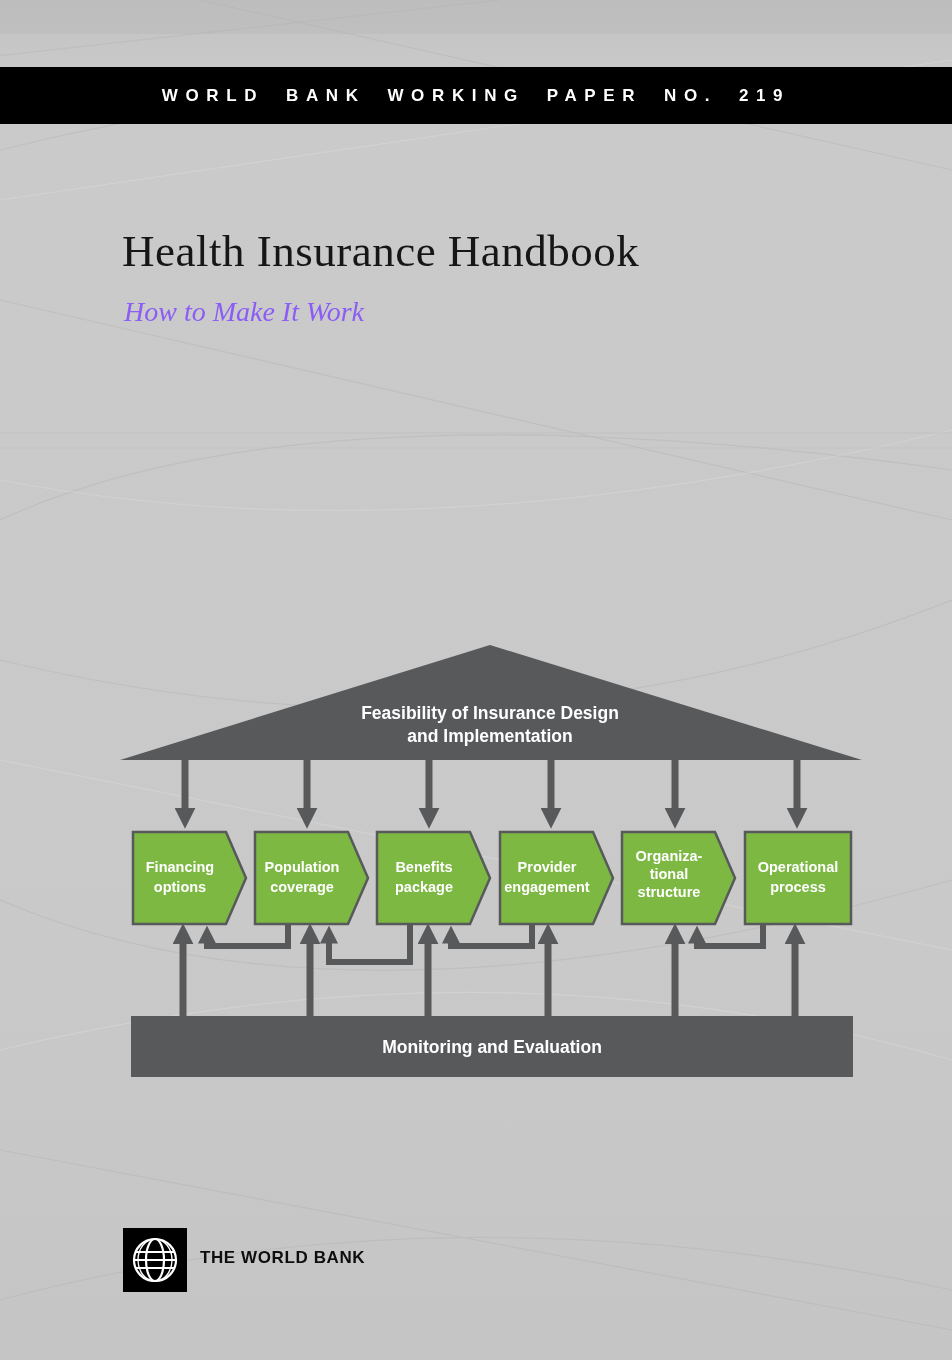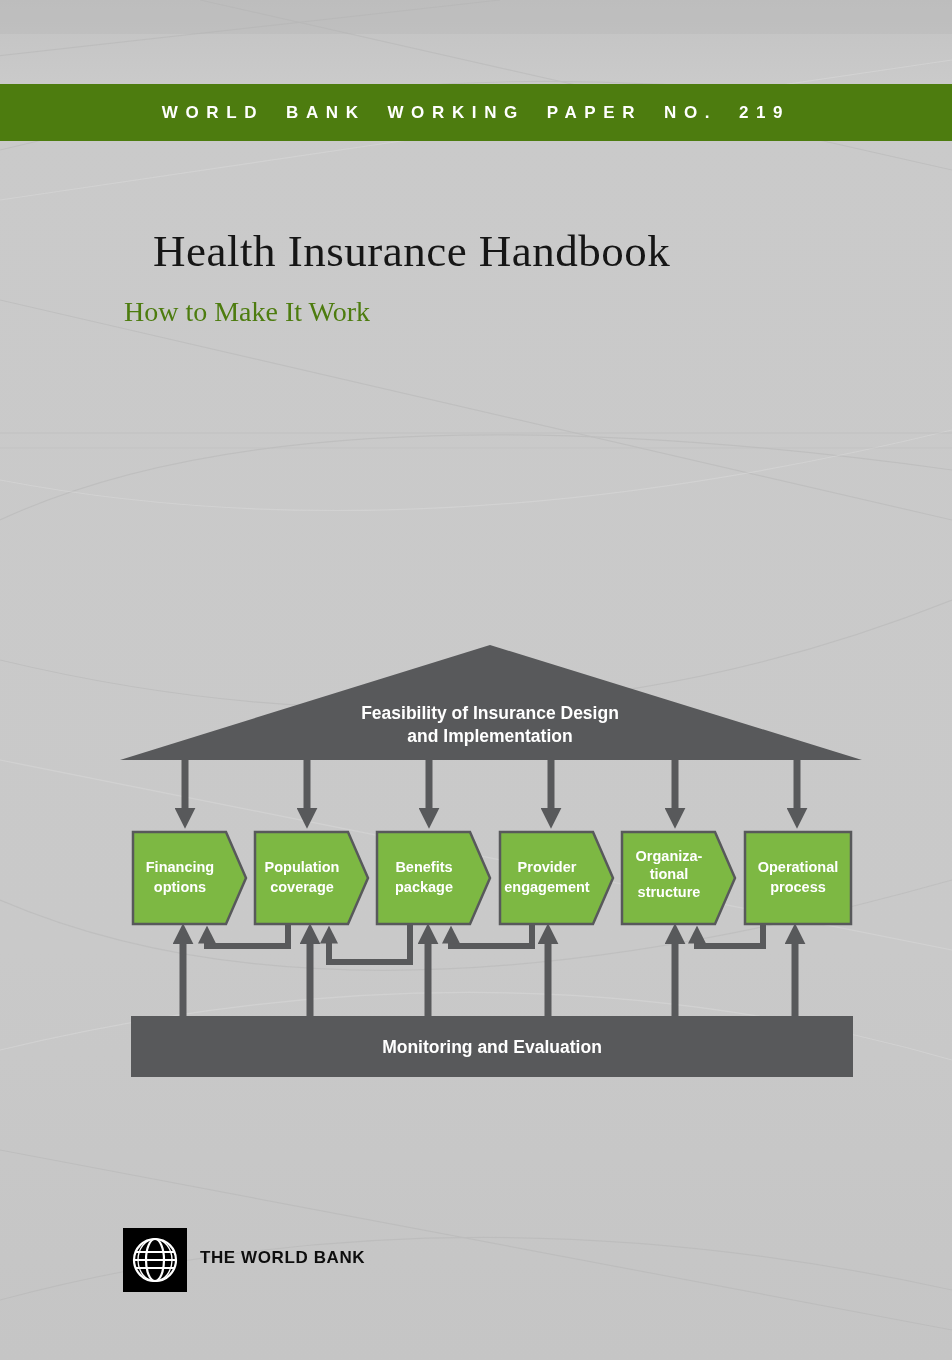--- a/index.html
+++ b/index.html
@@ -6,37 +6,37 @@
   html, body { margin: 0; padding: 0; }
   body {
     width: 952px; height: 1360px;
     position: relative;
     background: linear-gradient(#c2c2c2, #cacaca 6%, #c9c9c9 70%, #c5c5c5);
     font-family: "Liberation Sans", sans-serif;
     overflow: hidden;
   }
   .texture { position: absolute; left: 0; top: 0; z-index: 0; pointer-events: none; }
   .banner {
-    position: absolute; left: 0; top: 84px; width: 952px; height: 57px;
-    background: #4d7c0f; z-index: 2;
+    position: absolute; left: 0; top: 67px; width: 952px; height: 57px;
+    background: #000000; z-index: 2;
     display: flex; align-items: center; justify-content: center;
   }
   .banner-text {
     color: #ffffff; font-weight: bold; font-size: 17px;
     letter-spacing: 0.45em; word-spacing: 0.55em; white-space: nowrap;
   }
   .title {
     position: absolute; left: 122px; top: 229px; z-index: 2;
     font-family: "Liberation Serif", serif; font-size: 45px;
-    color: #161616; letter-spacing: 0.5px; line-height: 1; margin-left: 31px;
+    color: #161616; letter-spacing: 0.5px; line-height: 1;
   }
   .subtitle {
     position: absolute; left: 124px; top: 298px; z-index: 2;
-    font-family: "Liberation Serif", serif; 
-    font-size: 28px; color: #4d7c0f; line-height: 1;
+    font-family: "Liberation Serif", serif; font-style: italic;
+    font-size: 28px; color: #8b5cf6; line-height: 1;
   }
   .diagram { position: absolute; left: 0; top: 0; z-index: 2; pointer-events: none; }
   .diagram text { font-family: "Liberation Sans", sans-serif; font-weight: bold; fill: #ffffff; }
   .roof-label { font-size: 17.5px; }
   .box-label { font-size: 14.5px; }
   .bar-label { font-size: 17.5px; }
   .footer-logo {
     position: absolute; left: 123px; top: 1228px; width: 64px; height: 64px;
     background: #000000; z-index: 2;
     display: flex; align-items: center; justify-content: center;

